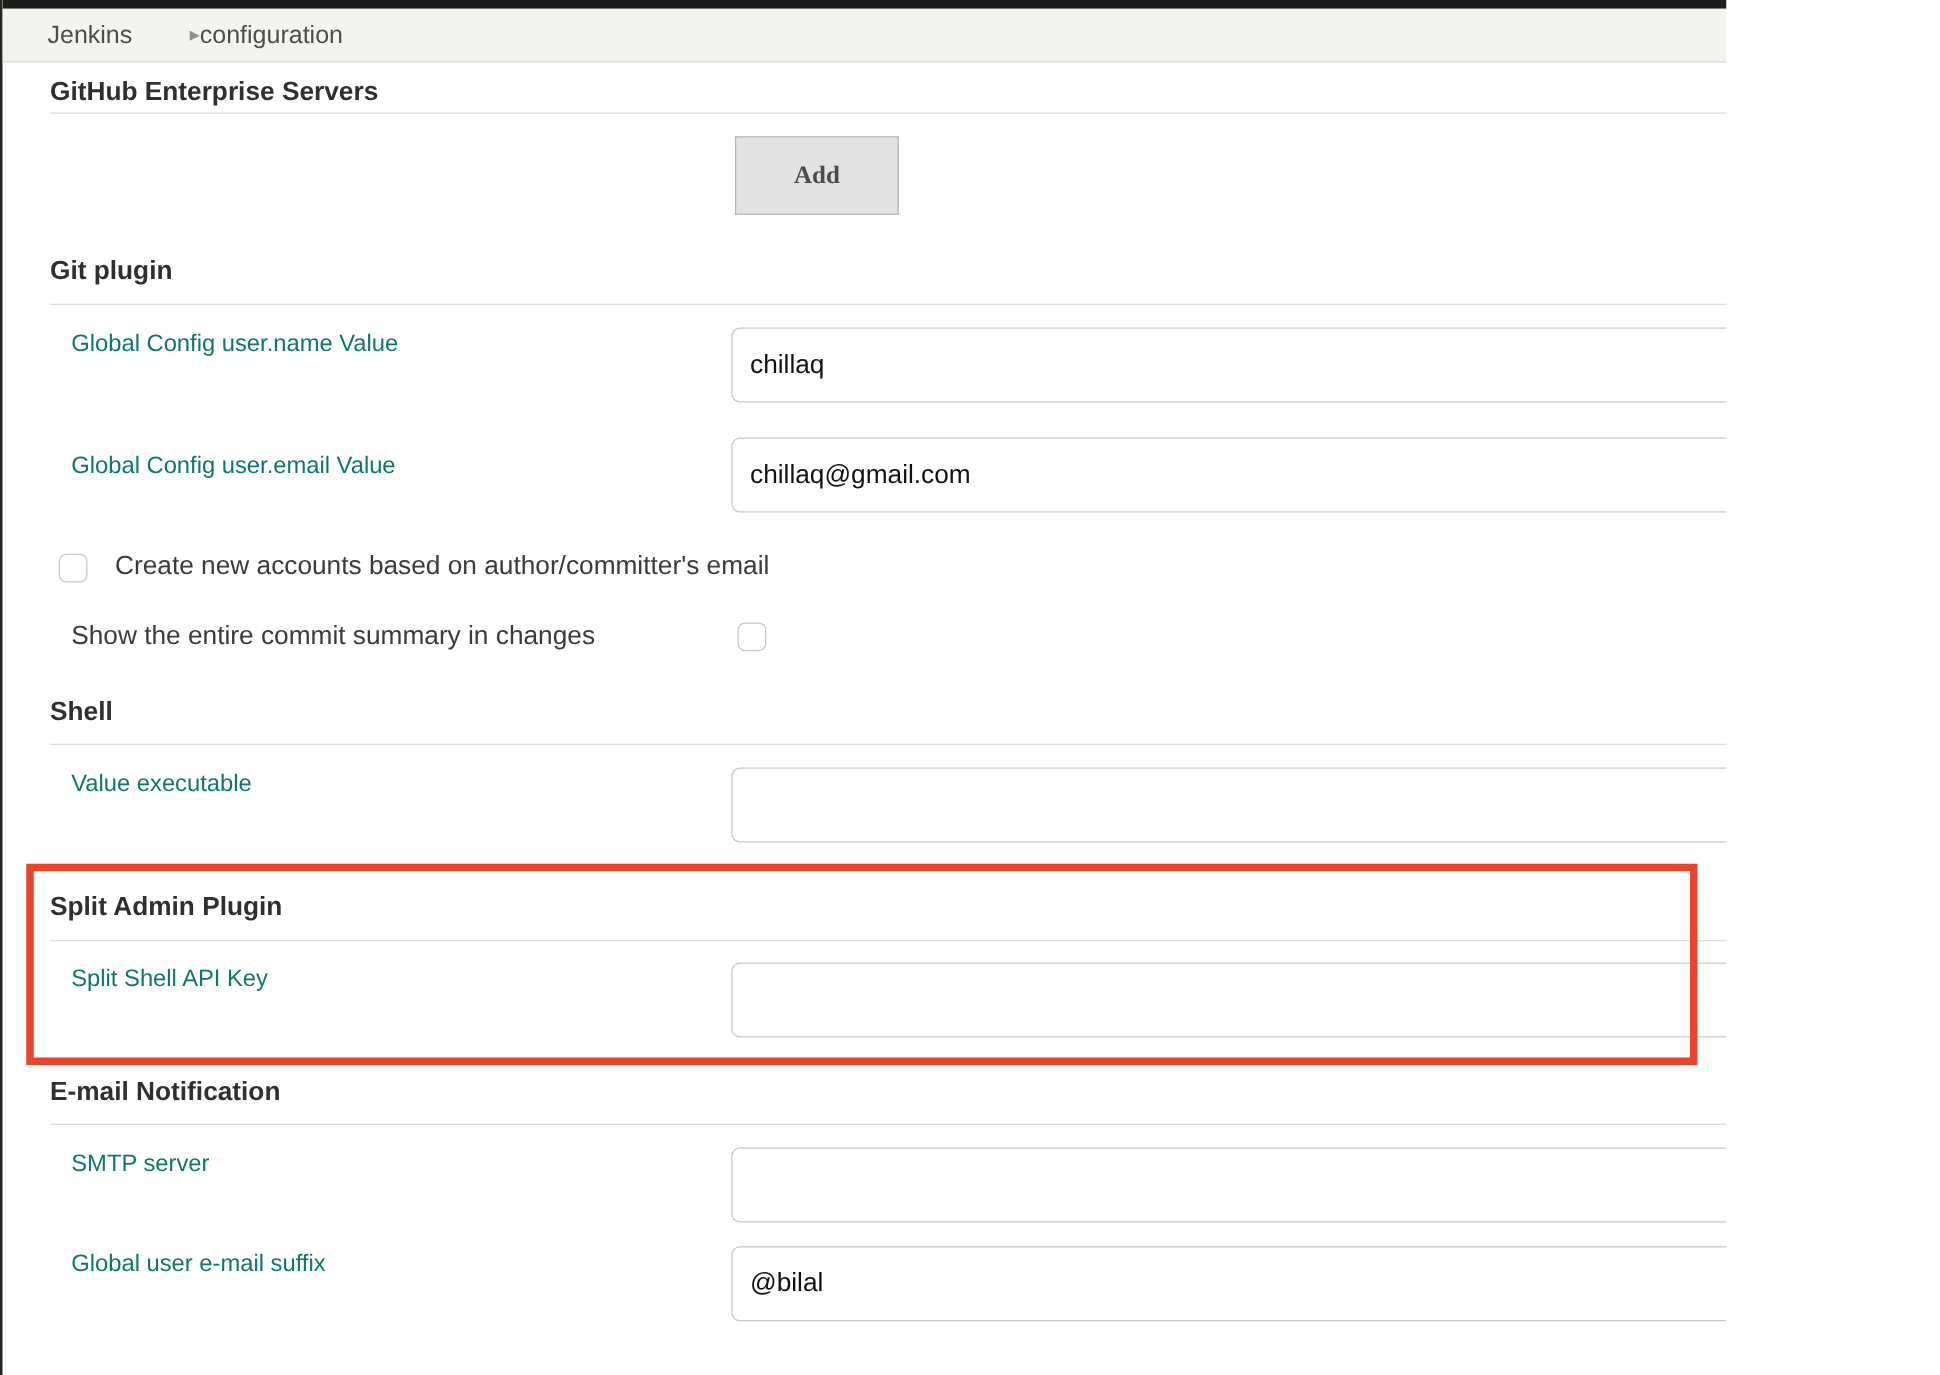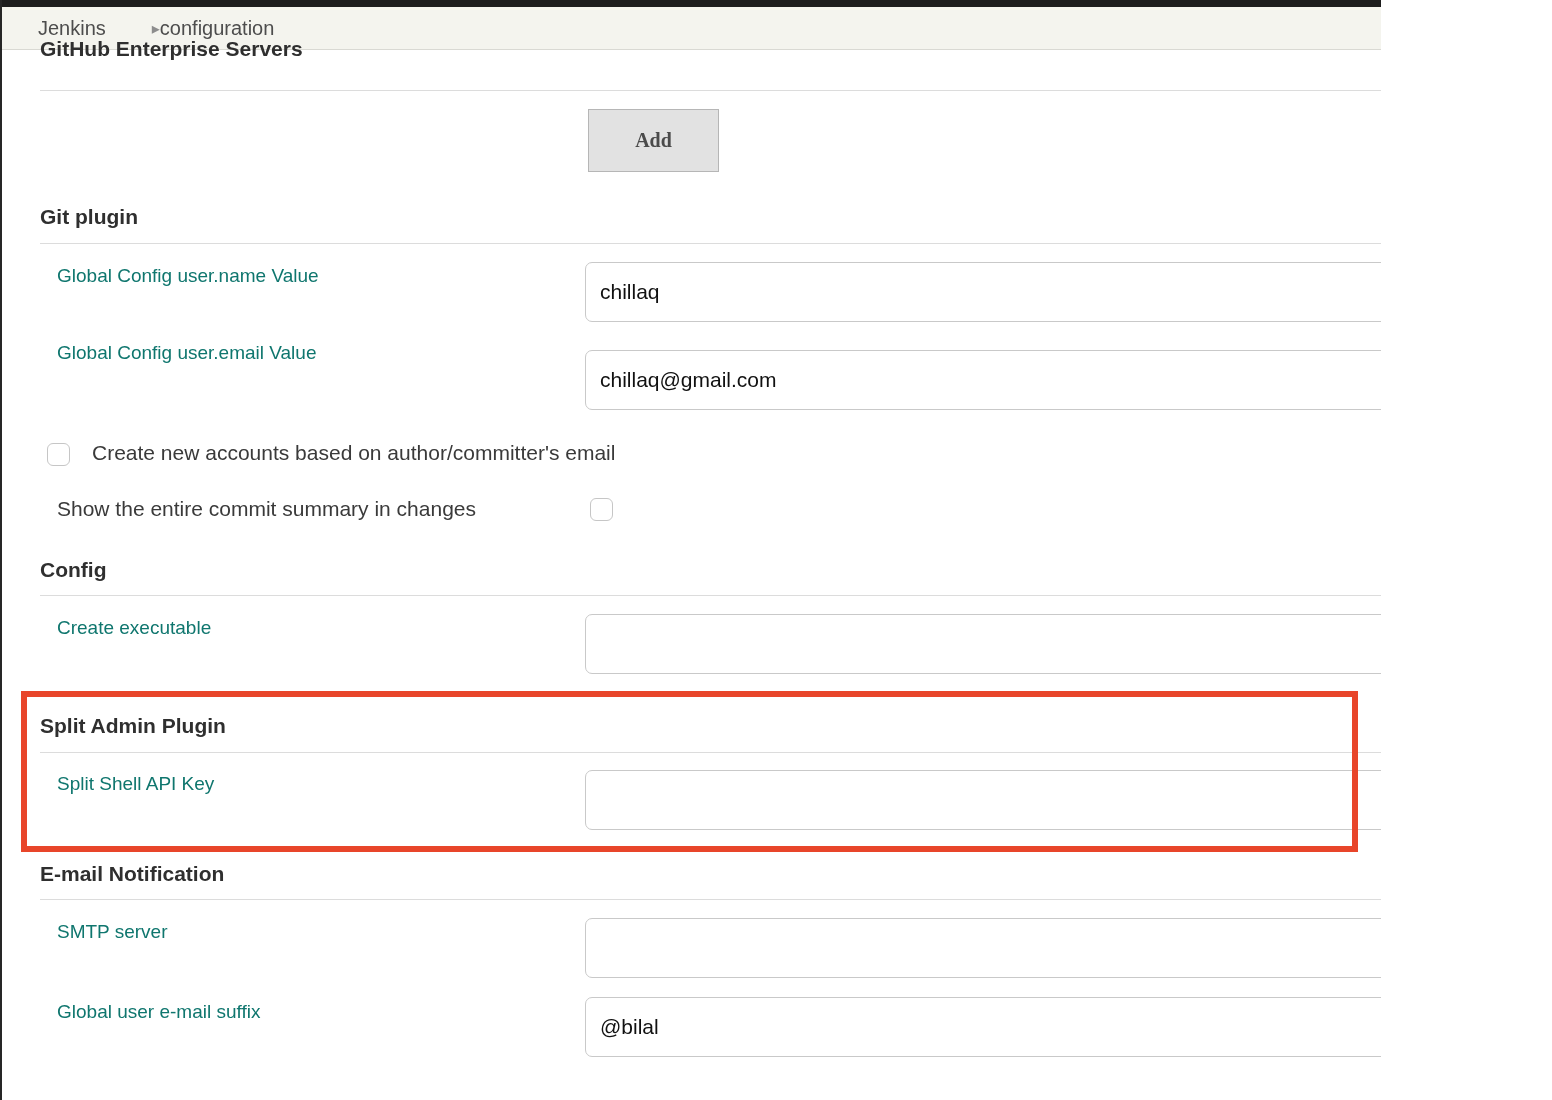--- a/index.html
+++ b/index.html
@@ -100,43 +100,43 @@
 <div class="page">
 
   <div class="topbar"></div>
 
   <div class="breadcrumb-bar">
     <span class="crumb crumb-jenkins">Jenkins</span>
     <span class="crumb-arrow">▸</span>
     <span class="crumb crumb-config">configuration</span>
   </div>
 
-  <div class="section-title" style="top:37px;">GitHub Enterprise Servers</div>
+  <div class="section-title" style="top:62px;">GitHub Enterprise Servers</div>
   <div class="divider" style="top:90px;"></div>
   <div class="add-button">Add</div>
 
   <div class="section-title" style="top:205px;">Git plugin</div>
   <div class="divider" style="top:243px;"></div>
 
   <div class="field-label" style="top:265px;">Global Config user.name Value</div>
   <input class="text-input" style="top: 262px;" type="text" value="chillaq">
 
-  <div class="field-label" style="top:342px;">Global Config user.email Value</div>
+  <div class="field-label" style="top:362px;">Global Config user.email Value</div>
   <input class="text-input" style="top: 350px;" type="text" value="chillaq@gmail.com">
 
   <div class="checkbox" style="left:45px; top:443px;"></div>
   <div class="cb-label" style="left:55px; top:497px;">Show the entire commit summary in changes</div>
 
   <div class="cb-label" style="left:90px; top:441px;">Create new accounts based on author/committer's email</div>
   <div class="checkbox" style="left:588px; top:498px;"></div>
 
-  <div class="section-title" style="top:558px;">Config</div>
+  <div class="section-title" style="top:558px;">Shell</div>
   <div class="divider" style="top:595px;"></div>
 
-  <div class="field-label" style="top:617px;">Create executable</div>
+  <div class="field-label" style="top:617px;">Value executable</div>
   <input class="text-input" style="top: 614px;" type="text" value="">
 
   <div class="section-title" style="top:714px;">Split Admin Plugin</div>
   <div class="divider" style="top:752px;"></div>
 
   <div class="field-label" style="top:773px;">Split Shell API Key</div>
   <input class="text-input" style="top: 770px;" type="text" value="">
 
   <div class="highlight-box"></div>
 

